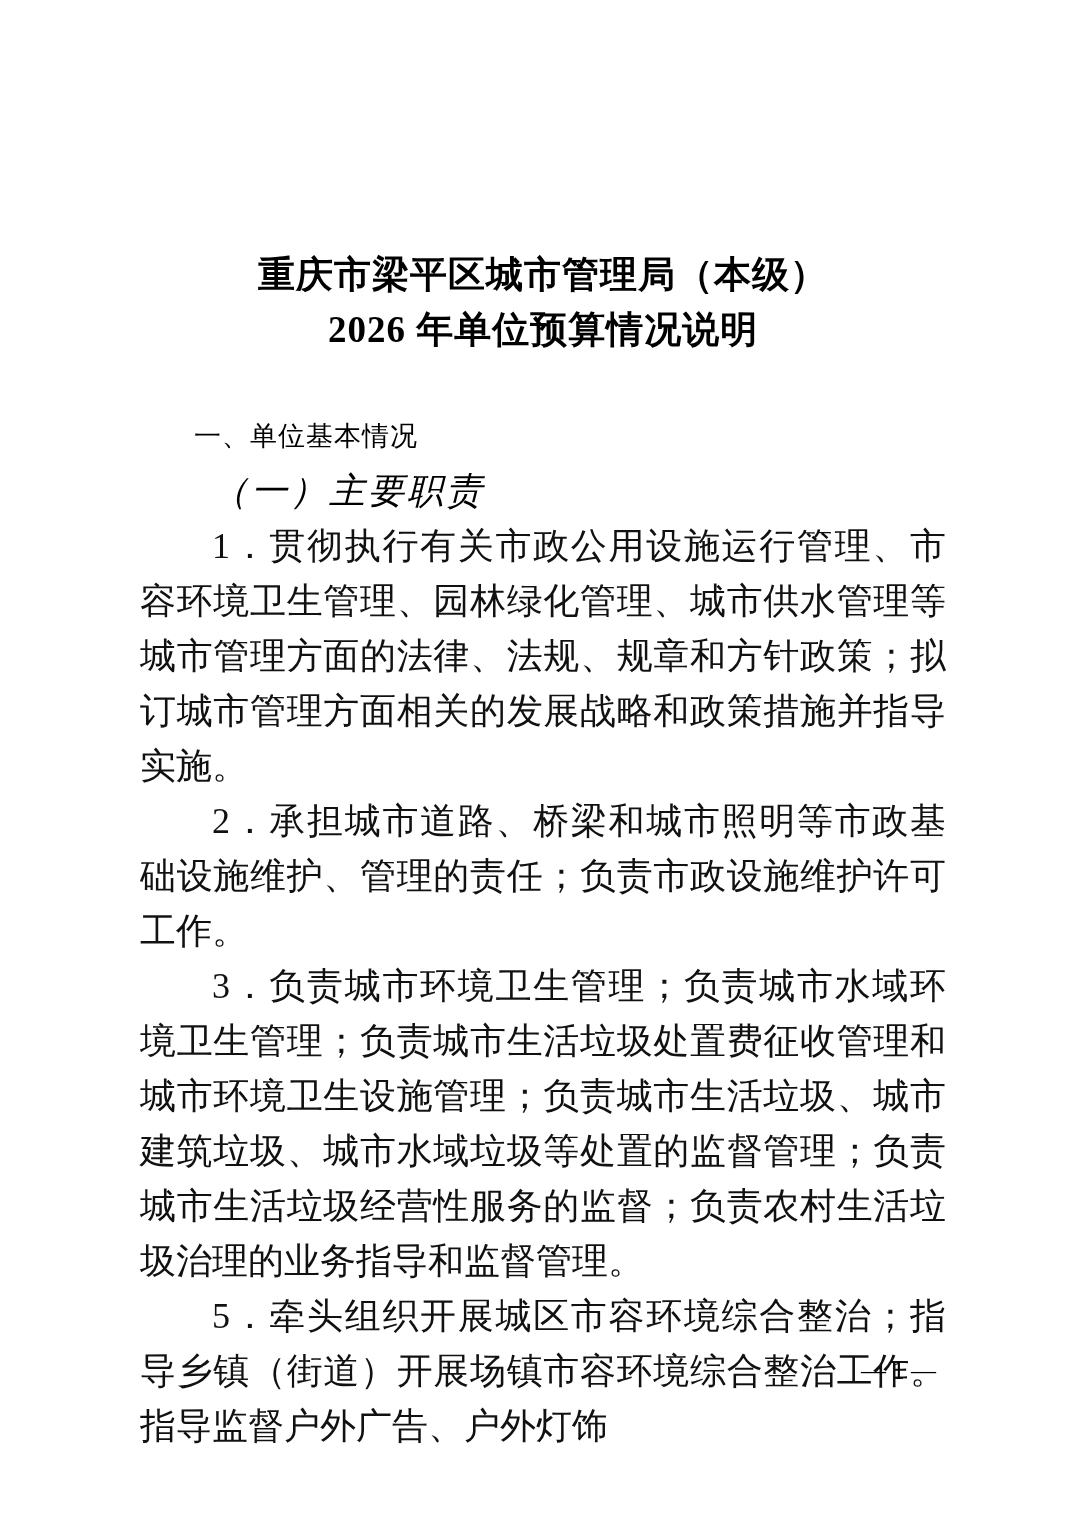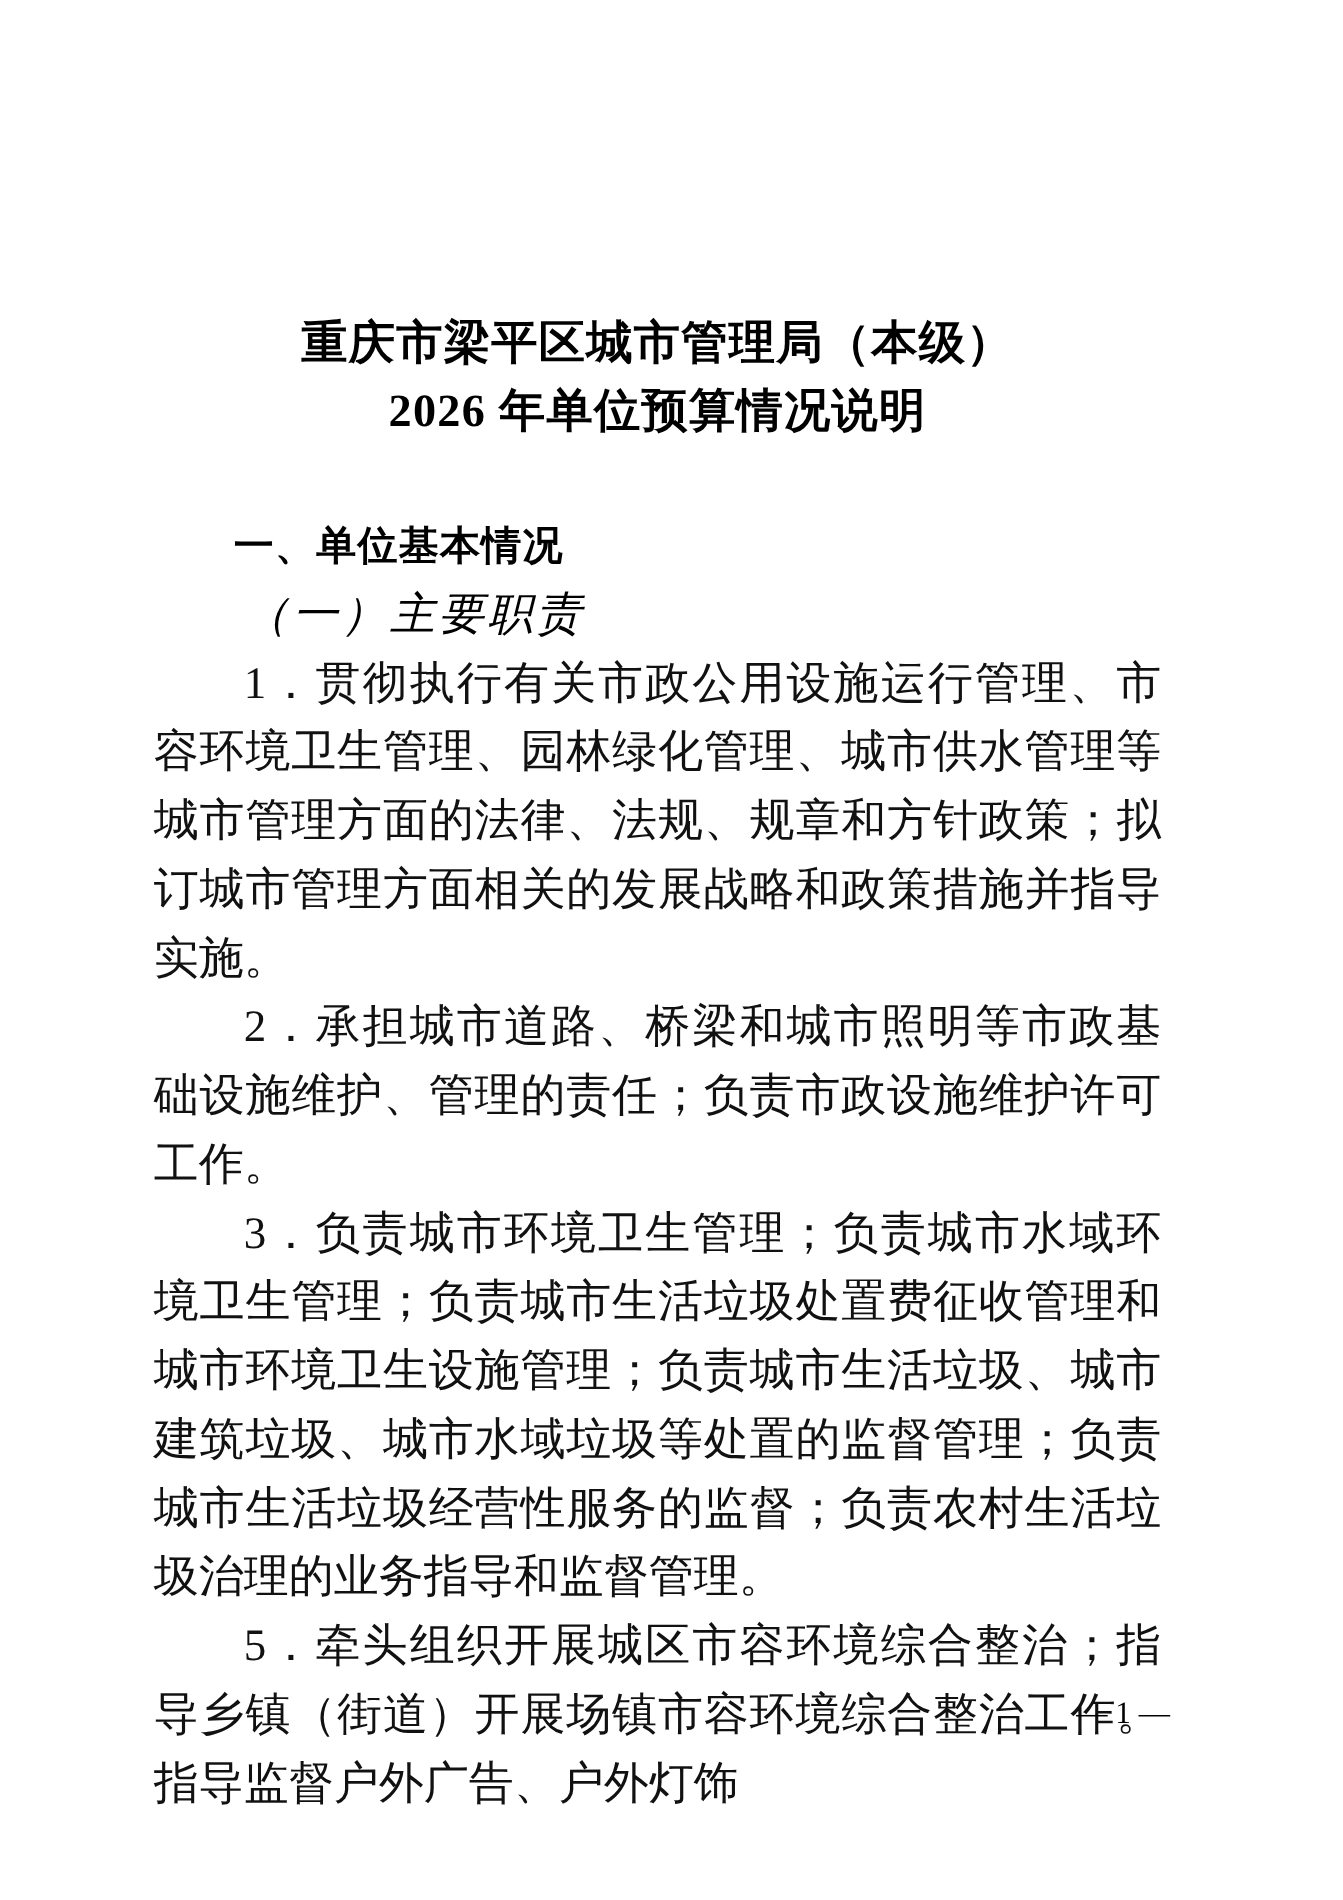--- a/index.html
+++ b/index.html
@@ -11,42 +11,42 @@
     position: relative;
     width: 1074px;
     height: 1520px;
     background: #ffffff;
     color: #000000;
     overflow: hidden;
     font-family: "Liberation Serif", serif;
   }
   .content {
     position: absolute;
-    left: 123px;
+    left: 140px;
     width: 806px;
     top: 0;
   }
   .doc-title {
     margin: 0;
     padding-top: 247px;
     text-align: center;
     font-size: 37px;
     line-height: 55px;
     font-weight: bold;
     font-family: "Liberation Serif", serif;
     letter-spacing: 1px;
   }
   .title-line {
     display: block;
   }
   .section-heading {
     margin: 52px 0 0 0;
-    font-size: 32px;
+    font-size: 27px;
     line-height: 55px;
-    font-weight: bold;
+    font-weight: normal;
     font-family: "Liberation Sans", sans-serif;
     text-indent: 2em;
     letter-spacing: 1px;
   }
   .sub-heading {
     margin: 0;
     font-size: 36px;
     line-height: 55px;
     font-weight: normal;
     font-style: italic;

